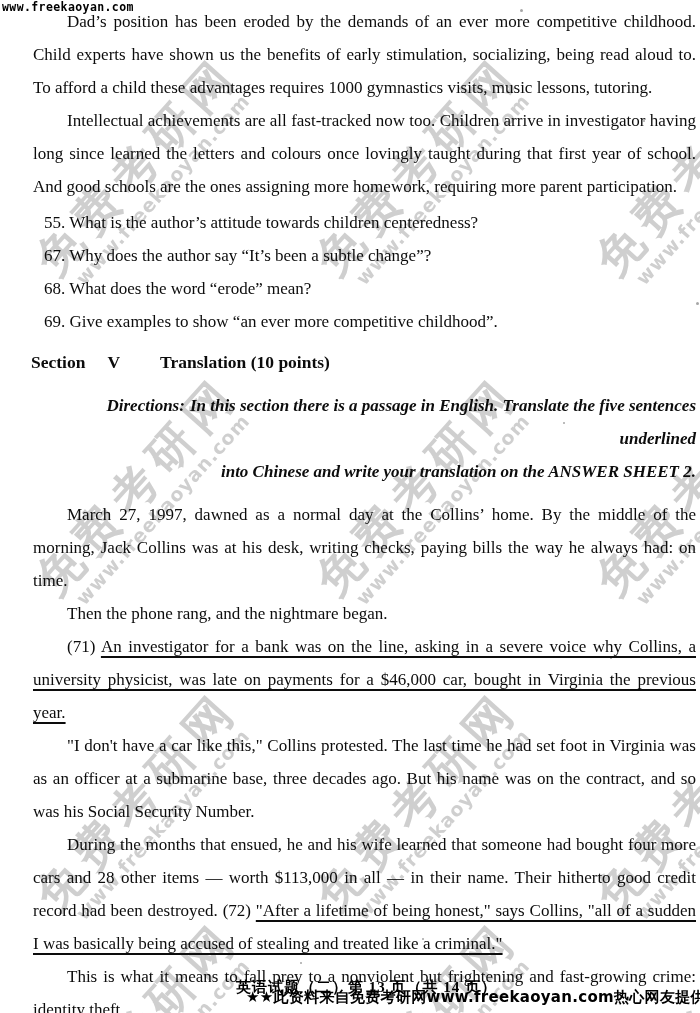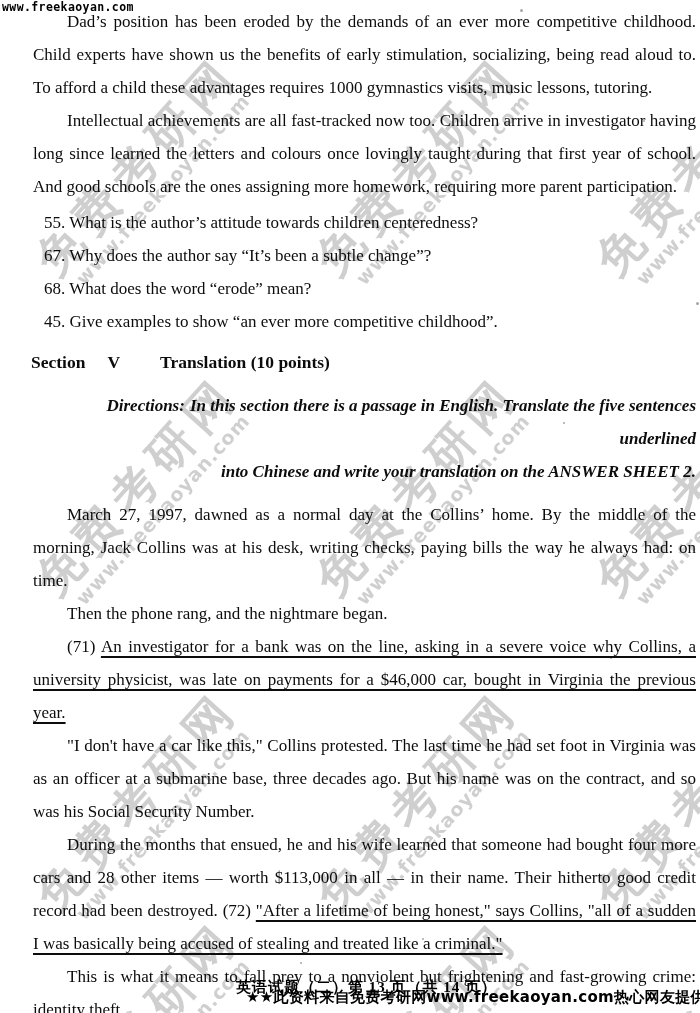--- a/index.html
+++ b/index.html
@@ -154,21 +154,21 @@
   <div class="corner-url">www.freekaoyan.com</div>
 
   <div class="content">
     <p class="para indent">Dad’s position has been eroded by the demands of an ever more competitive childhood. Child experts have shown us the benefits of early stimulation, socializing, being read aloud to. To afford a child these advantages requires 1000 gymnastics visits, music lessons, tutoring.</p>
     <p class="para indent">Intellectual achievements are all fast-tracked now too. Children arrive in investigator having long since learned the letters and colours once lovingly taught during that first year of school. And good schools are the ones assigning more homework, requiring more parent participation.</p>
 
     <ul class="questions" id="questions">
         <li>55. What is the author’s attitude towards children centeredness?</li>
         <li>67. Why does the author say “It’s been a subtle change”?</li>
         <li>68. What does the word “erode” mean?</li>
-        <li>45. Give examples to show “an ever more competitive childhood”.</li>
+        <li>69. Give examples to show “an ever more competitive childhood”.</li>
       </ul>
 
     <h3 class="section-heading"><span>Section</span><span class="sh-num">V</span><span class="sh-title">Translation (10 points)</span></h3>
 
     <p class="directions"><span class="dir-label">Directions:</span><span>In this section there is a passage in English. Translate the five sentences underlined</span><br><span class="dir-line2">into Chinese and write your translation on the ANSWER SHEET 2.</span></p>
 
     <div id="passage">
         <p class="para indent"><span>March 27, 1997, dawned as a normal day at the Collins’ home. By the middle of the morning, Jack Collins was at his desk, writing checks, paying bills the way he always had: on time.</span></p>
         <p class="para indent"><span>Then the phone rang, and the nightmare began.</span></p>
         <p class="para indent"><span>(71) </span><span class="ul">An investigator for a bank was on the line, asking in a severe voice why Collins, a university physicist, was late on payments for a $46,000 car, bought in Virginia the previous year.</span></p>

